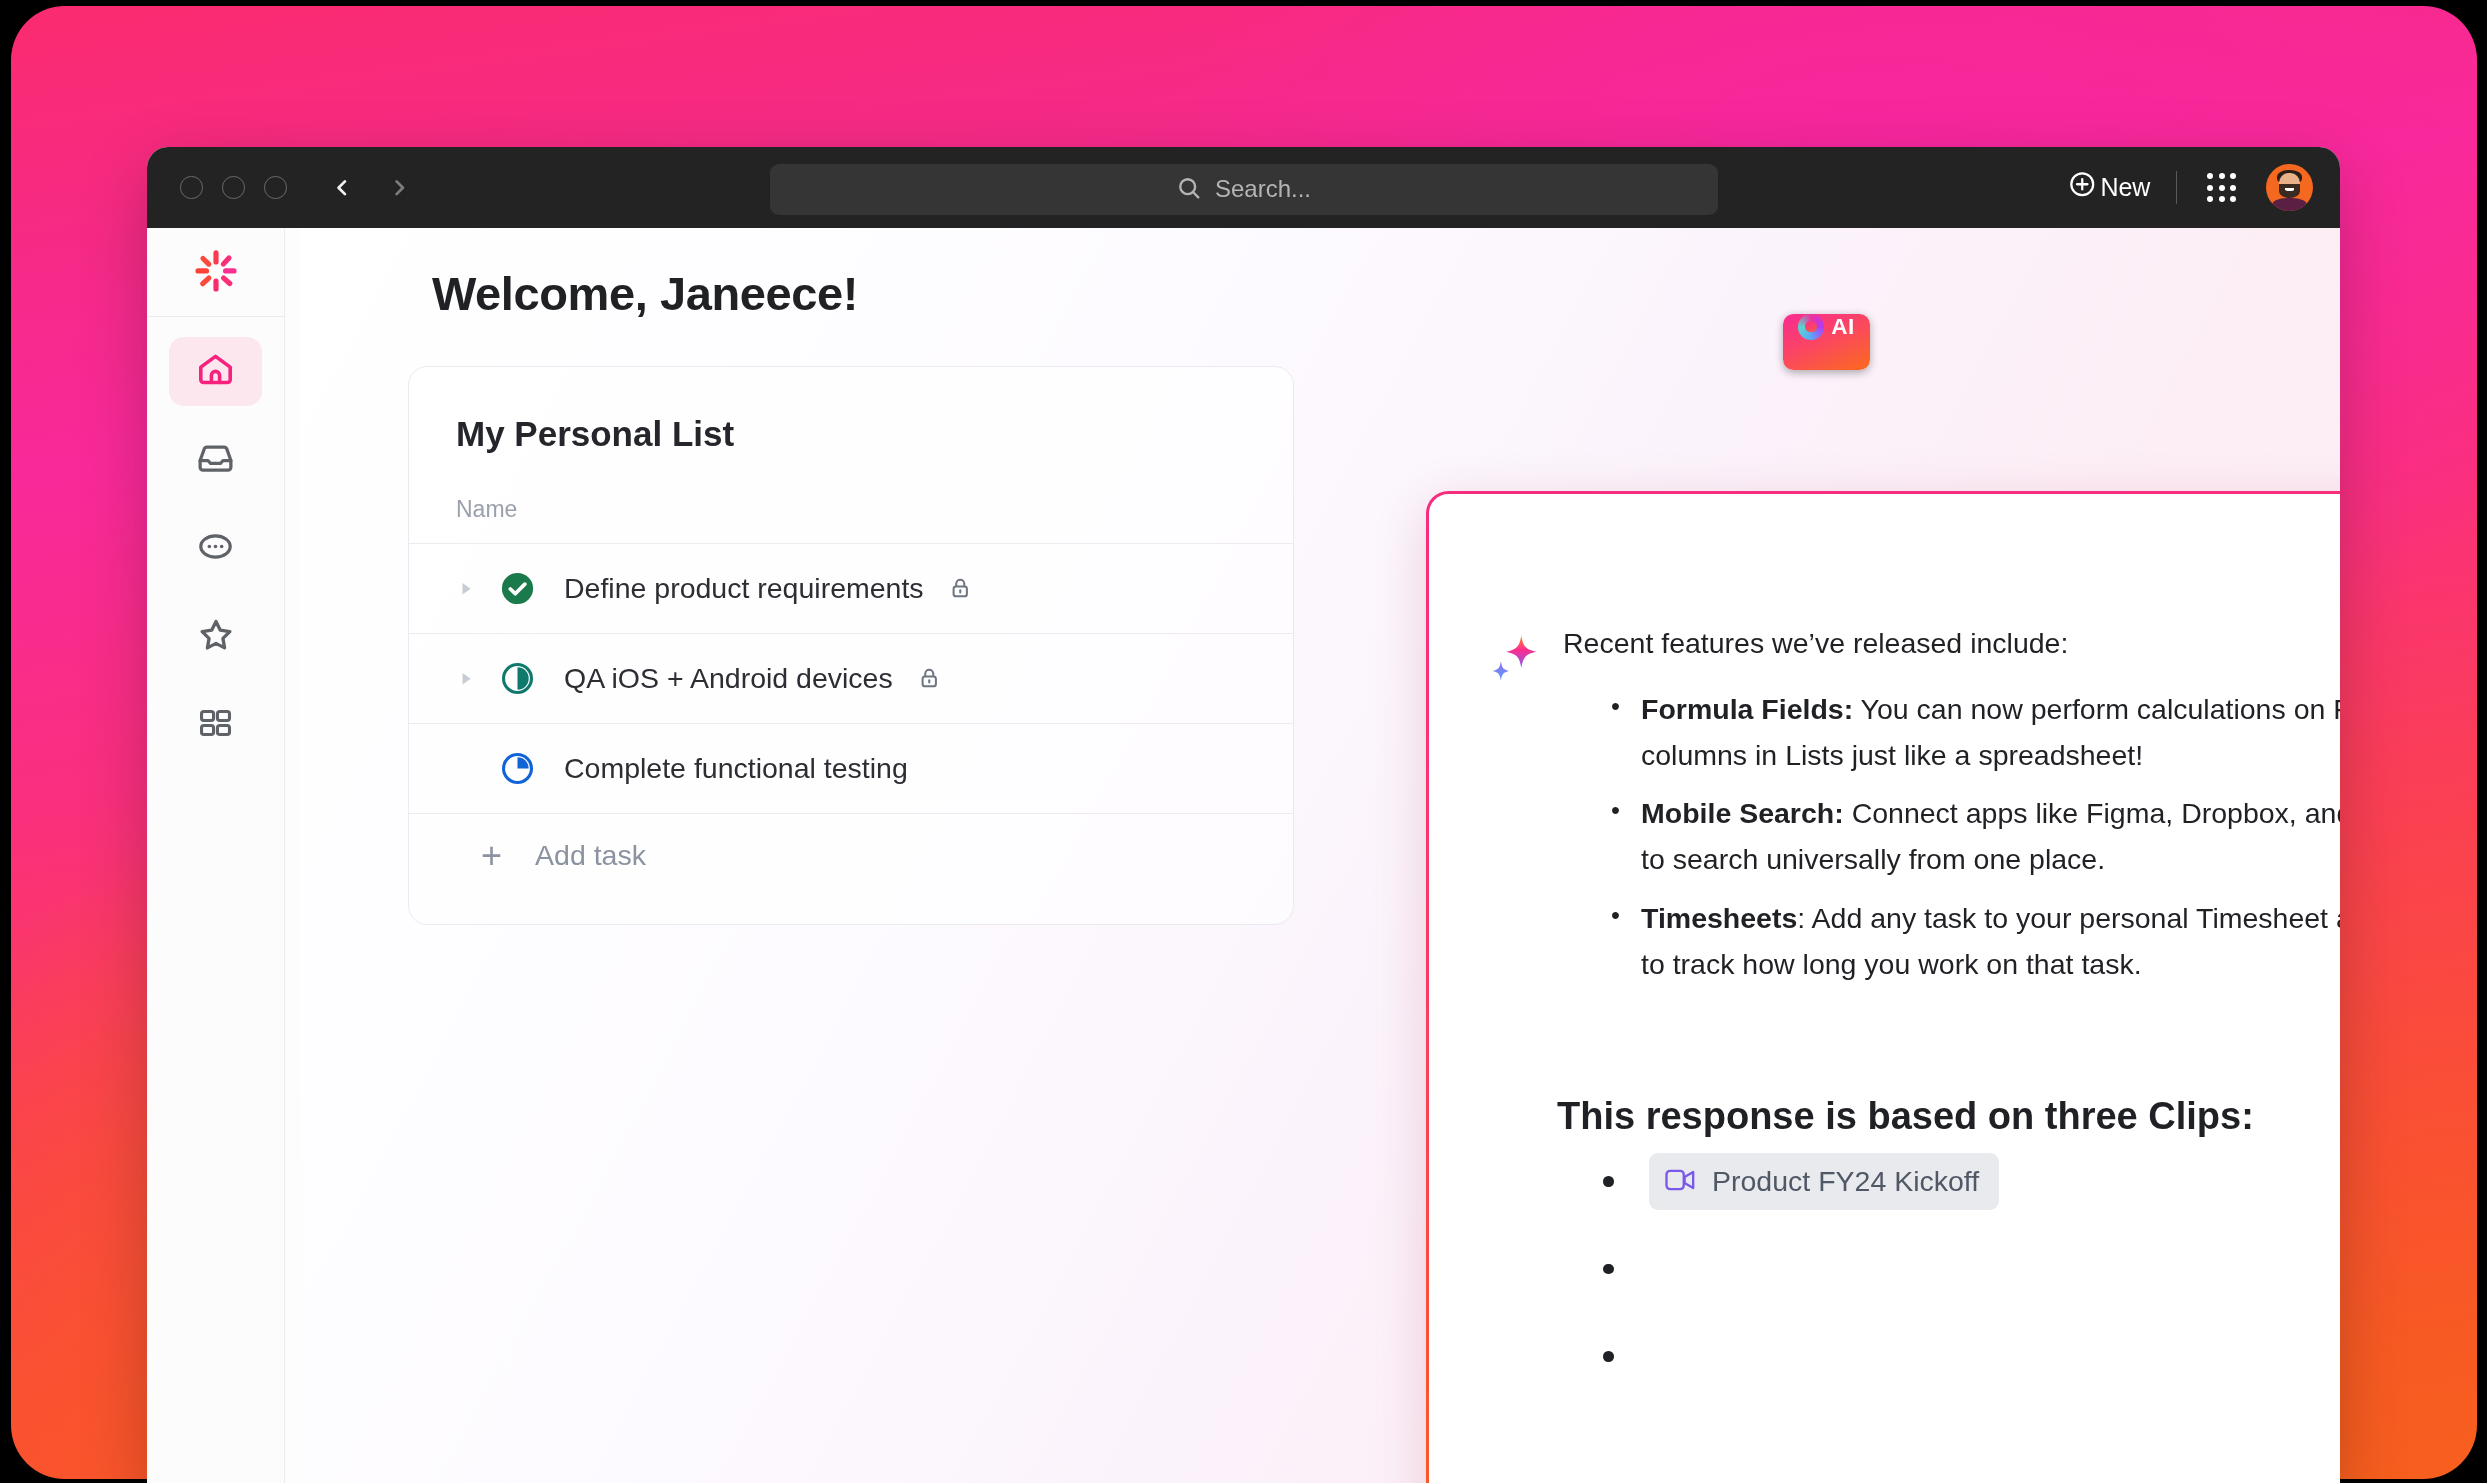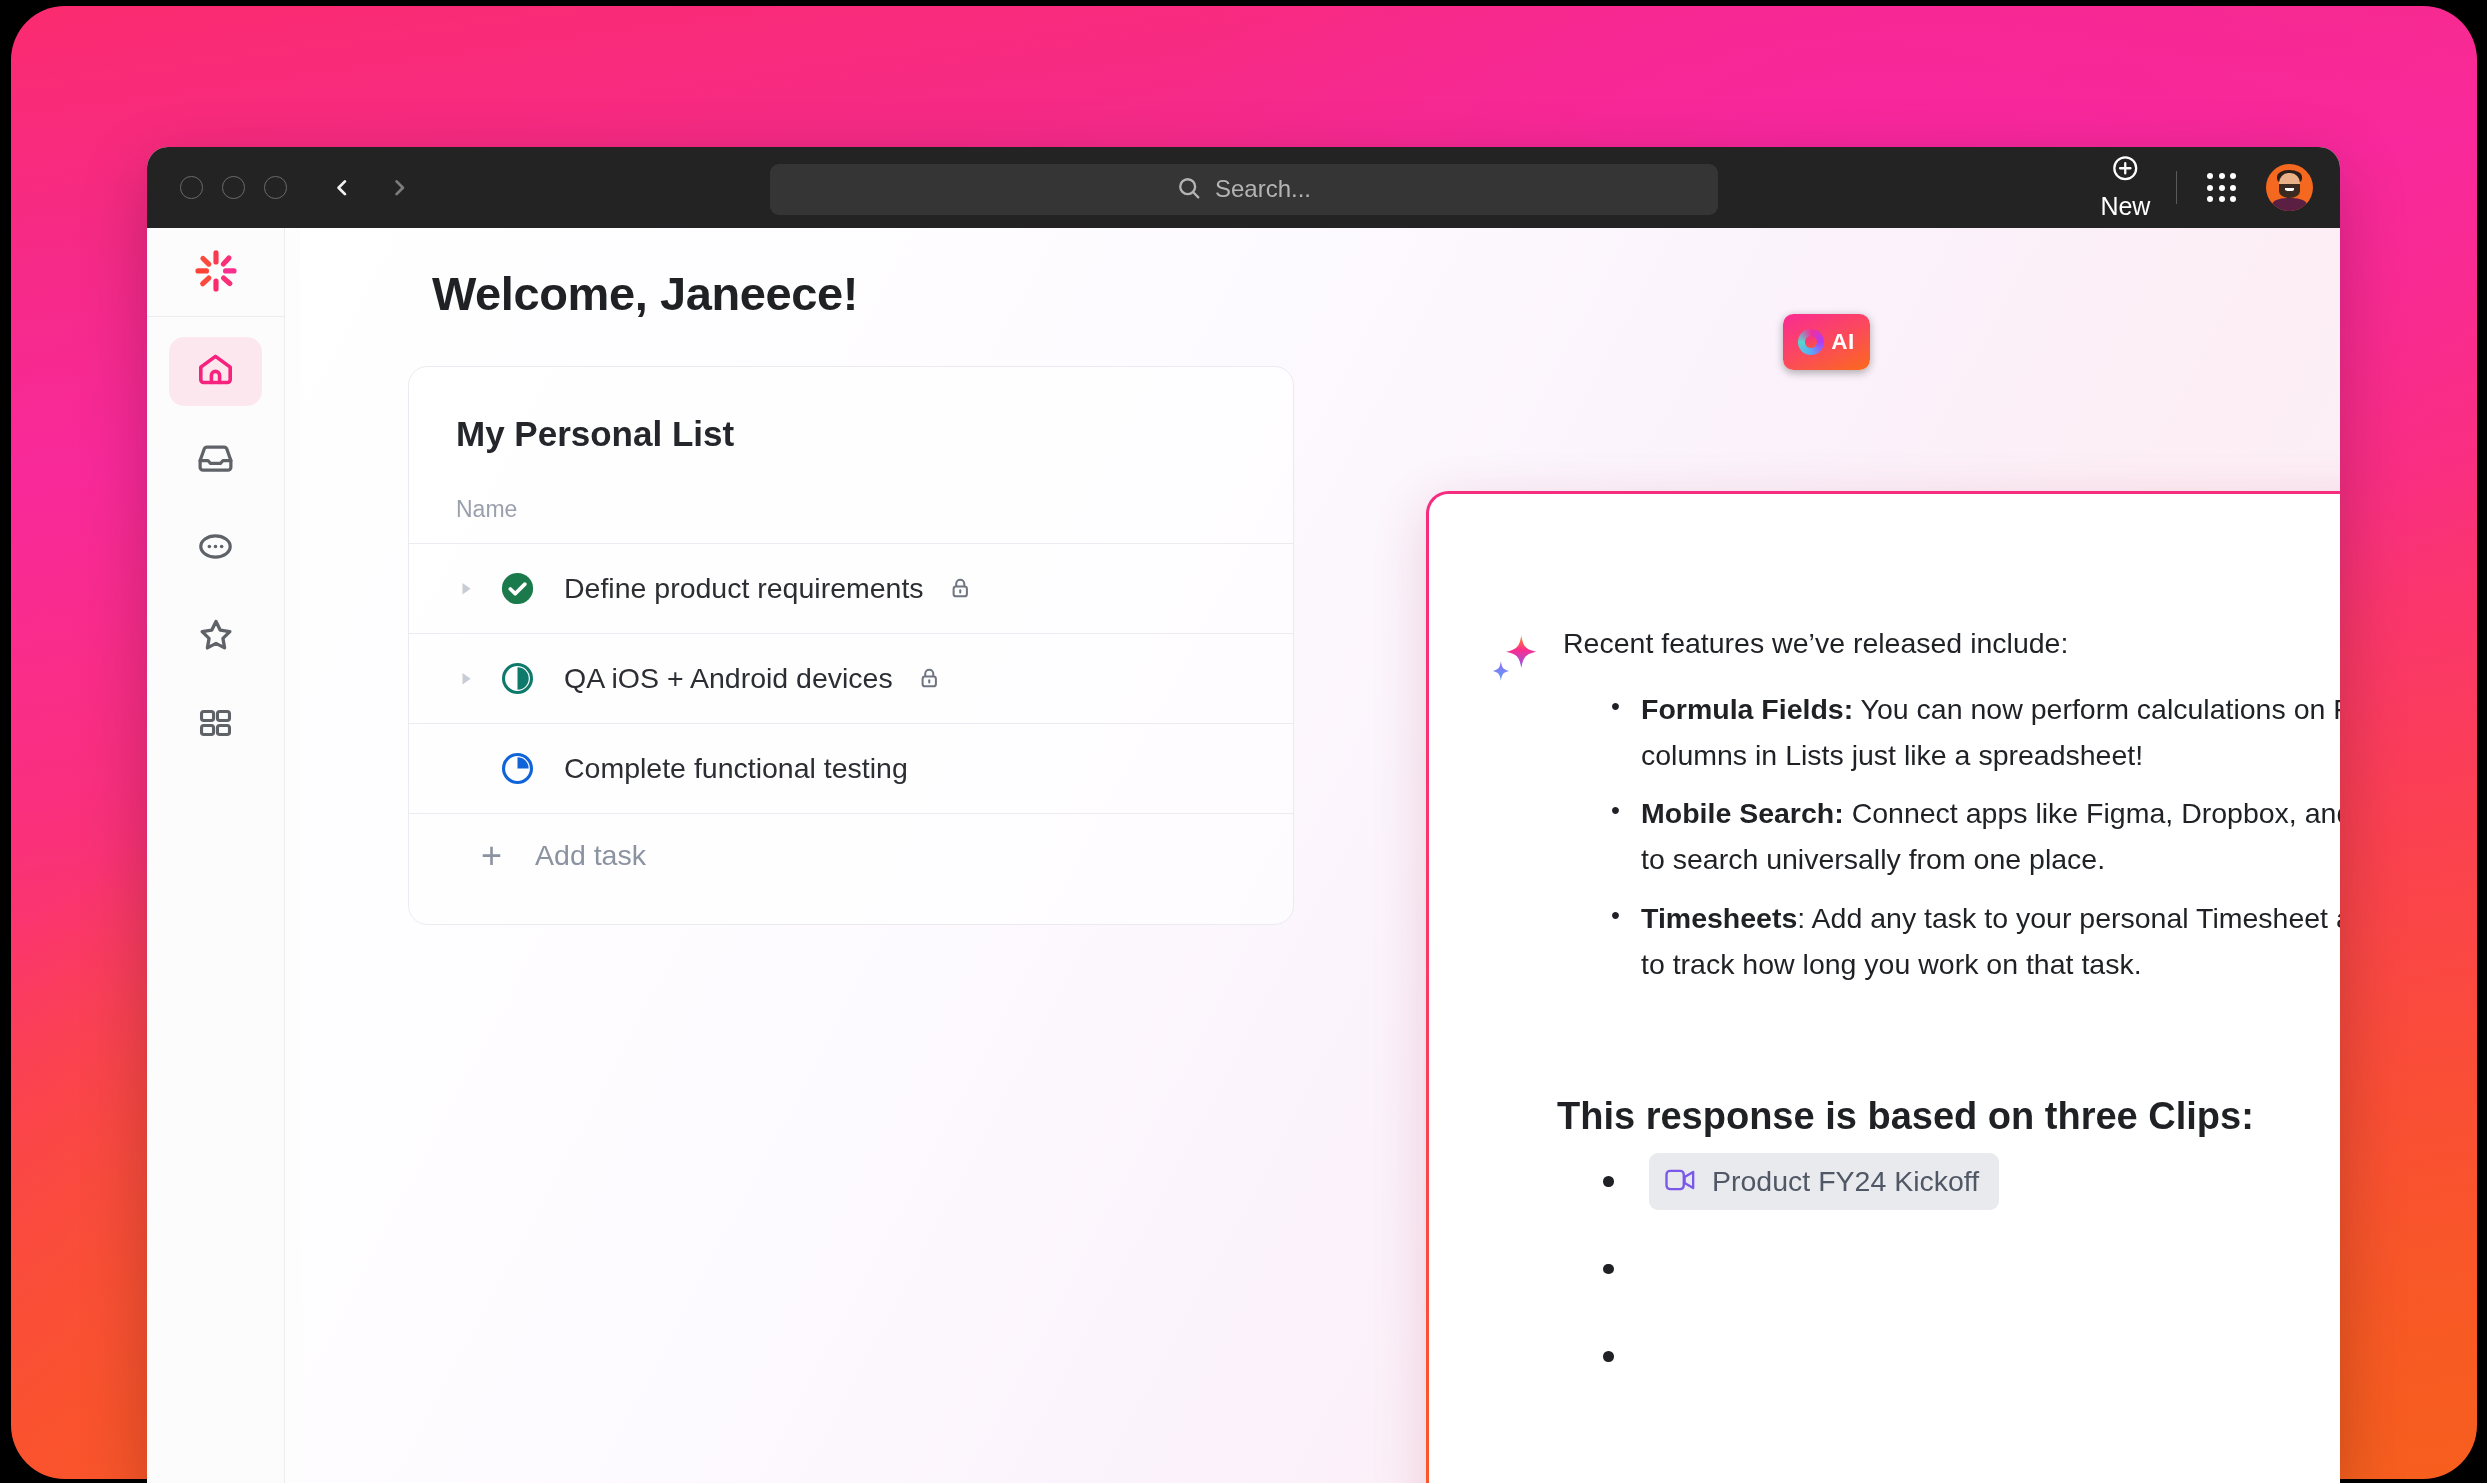--- a/index.html
+++ b/index.html
@@ -92,41 +92,41 @@
     gap: 13.5px;
   }
   #searchbox .ph { color: #b4b4b4; font-size: 24px; }
 
   #aibtn {
     position: absolute;
     left: 1636px; top: 167px;
     width: 87px; height: 56px;
     border-radius: 10.5px;
     background: linear-gradient(155deg, #f92b93 0%, #fb4a5b 52%, #fb6a1c 100%);
-    display: flex; align-items: center; justify-content: center;
+    display: flex; justify-content: center;
     gap: 7.5px;
     z-index: 9;
     box-shadow: 0 2.3px 9px rgba(0,0,0,0.3);
   }
   #aibtn .ring {
     width: 25.5px; height: 25.5px; border-radius: 50%;
     background: conic-gradient(#f0309a, #b23bf5, #5ba8f7, #59d6ce, #f0309a);
     display:flex; align-items:center; justify-content:center;
   }
   #aibtn .ring::after {
     content:""; width: 11.3px; height: 11.3px; border-radius: 50%;
     background: linear-gradient(160deg,#f92b93,#fb5a3a);
   }
   #aibtn .lbl { color: #fff; font-size: 22.5px; font-weight: 600; letter-spacing: 0.4px; }
 
   #tbright {
     margin-left: auto;
     display: flex; align-items: center; gap: 25.5px;
   }
-  #newbtn { display: flex; align-items: center; gap: 4px; color: #fff; font-size: 25px; flex-direction: column; }
+  #newbtn { display: flex; align-items: center; gap: 4px; color: #fff; font-size: 25px; }
   #tbdivider { width: 1.5px; height: 33px; background: #5a5a5a; }
   #gridmenu {
     display: grid; grid-template-columns: repeat(3, 6px);
     grid-gap: 5.3px; padding: 0 4.5px;
   }
   #gridmenu i { display:block; width: 6px; height: 6px; border-radius: 50%; background: #fff; }
   .avatar {
     border-radius: 50%;
     background: #f4691f;
     position: relative;

